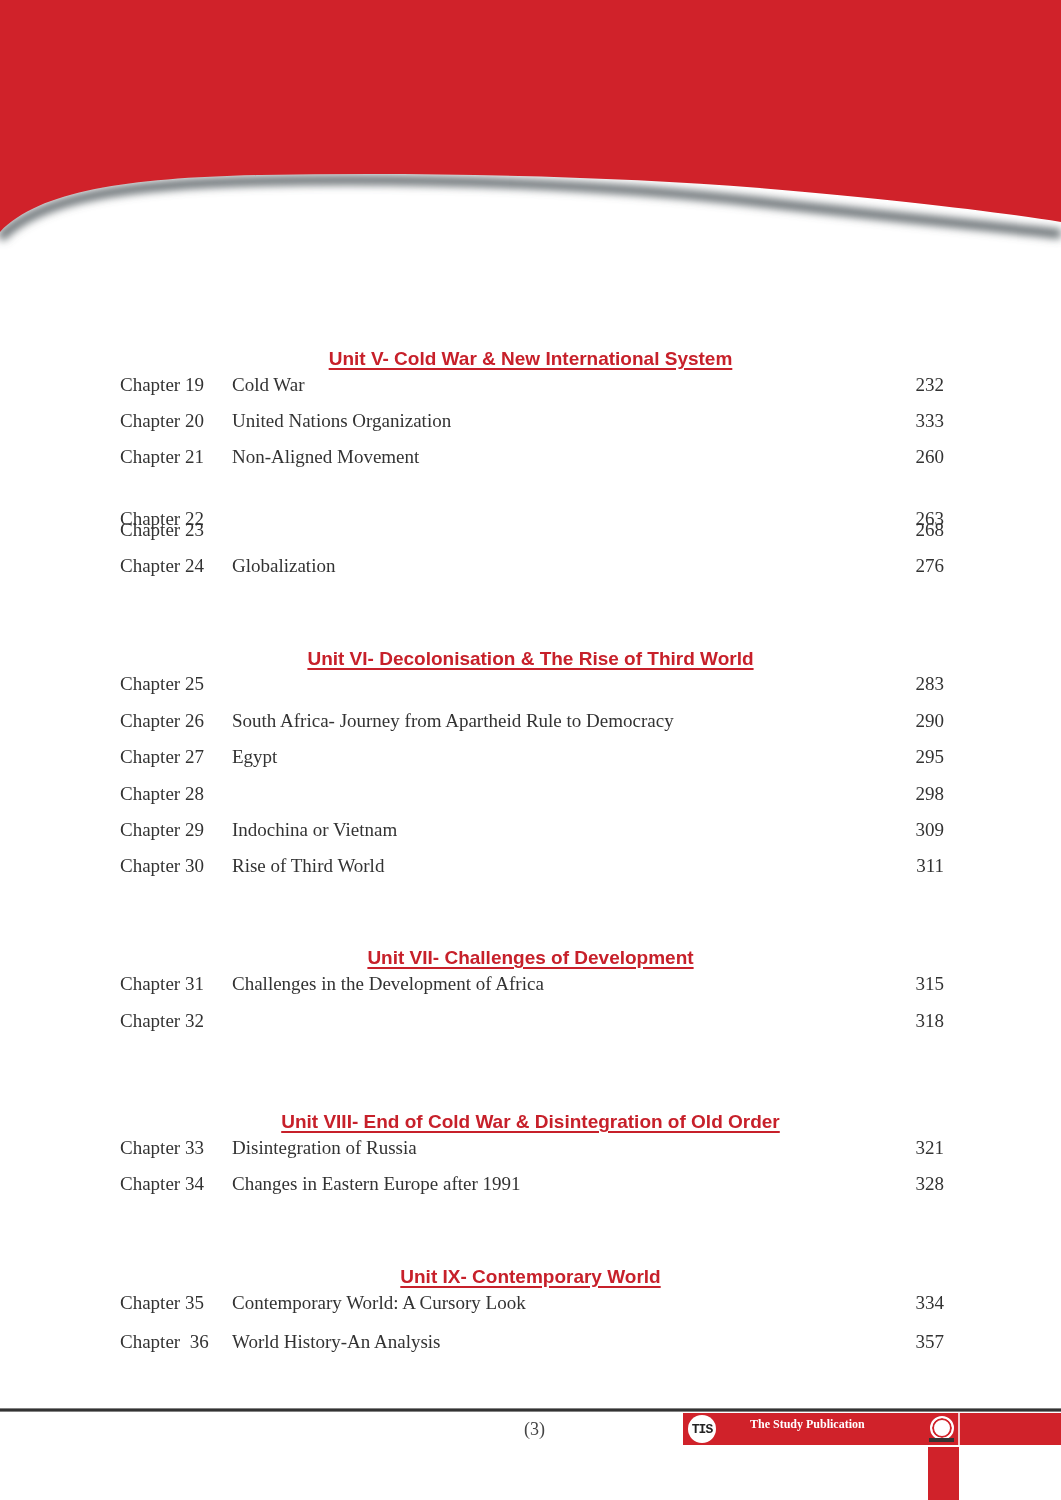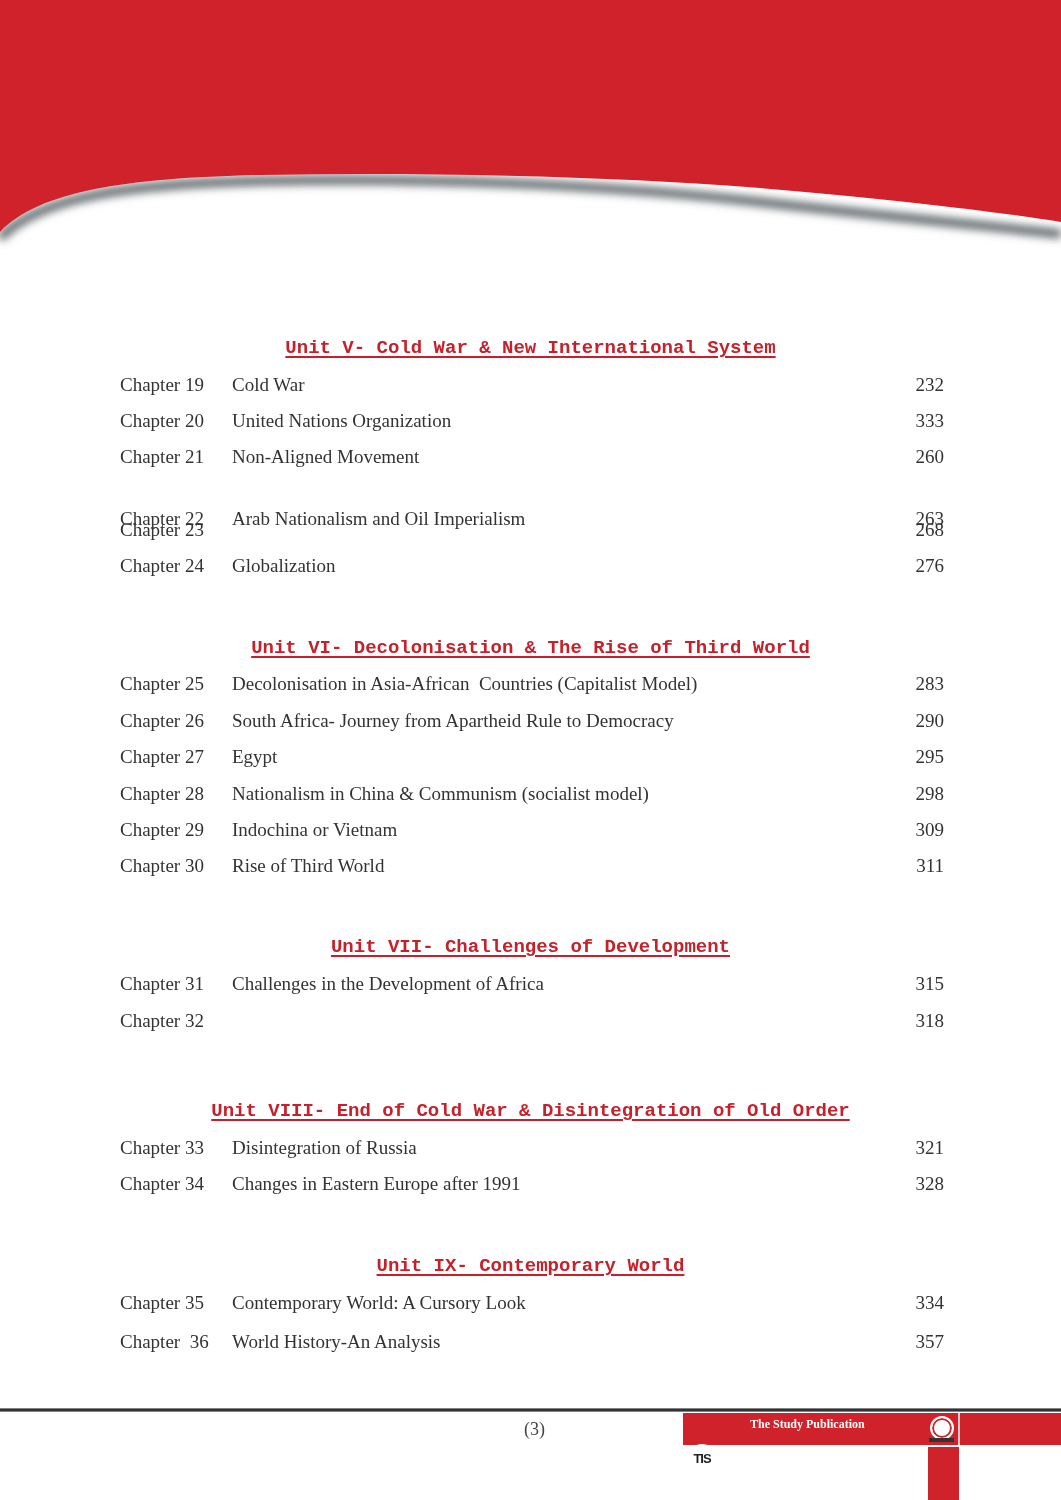--- a/index.html
+++ b/index.html
@@ -5,23 +5,23 @@
   html, body { margin: 0; padding: 0; }
   body {
     width: 1061px; height: 1500px; position: relative; overflow: hidden;
     background: #ffffff;
     font-family: "Liberation Serif", "DejaVu Serif", serif;
   }
   .header-wave { position: absolute; left: 0; top: 0; width: 1061px; height: 260px; }
   .toc { position: absolute; left: 0; top: 0; width: 1061px; }
   .unit-title {
     position: absolute; left: 0; width: 1061px; text-align: center;
-    font-family: Liberation Mono, monospace;
+    font-family: Liberation Sans, sans-serif;
     font-weight: bold; font-size: 19px; color: #c7202a;
-    text-decoration: underline; text-decoration-thickness: 2px; text-underline-offset: 3px;
+    text-decoration: underline; text-decoration-thickness: 2px; text-underline-offset: 3px; margin-top: 11px;
   }
   .row { position: absolute; left: 0; width: 1061px; height: 30px; font-size: 19px; color: #333; }
   .row .ch { position: absolute; left: 120px; top: 0; white-space: pre; }
   .row .title { position: absolute; left: 232px; top: 0; white-space: pre; }
   .row .page { position: absolute; right: 117px; top: 0; text-align: right; }
   .footer-line {
     position: absolute; left: 0; top: 1408px; width: 1061px; height: 4px;
     background: linear-gradient(#bbb 0, #333 30%, #333 70%, #bbb 100%);
   }
   .page-num {
@@ -30,22 +30,22 @@
   }
   .pub-band {
     position: absolute; left: 683px; top: 1413px; width: 378px; height: 32px;
     background: #d0222a;
   }
   .pub-divider { position: absolute; left: 958px; top: 1413px; width: 2px; height: 32px; background: #f3c9cb; }
   .pub-bar { position: absolute; left: 928px; top: 1447px; width: 31px; height: 53px; background: #d0222a; }
   .pub-logo {
     position: absolute; left: 688px; top: 1415px; width: 28px; height: 28px;
     border-radius: 50%; background: #fff; color: #222;
-    font-family: Liberation Sans, sans-serif; font-weight: bold; font-size: 13px;
-    display: flex; align-items: center; justify-content: center; letter-spacing: -1px; margin-top: 29px;
+    font-family: Liberation Mono, monospace; font-weight: bold; font-size: 13px;
+    display: flex; align-items: center; justify-content: center; letter-spacing: -1px;
   }
   .pub-name {
     position: absolute; left: 750px; top: 1417px; color: #fff;
     font-family: "Liberation Serif", serif; font-weight: bold; font-size: 12px;
   }
   .pub-emblem {
     position: absolute; left: 930px; top: 1416px; width: 20px; height: 20px;
     border-radius: 50%; background: #fff; border: 2px solid #fff; box-shadow: inset 0 0 0 2px #d0222a;
   }
   .pub-emblem-ribbon { position: absolute; left: 929px; top: 1438px; width: 25px; height: 4px; background: #333; }
@@ -77,52 +77,49 @@
       <span class="title">United Nations Organization</span>
       <span class="page">333</span>
     </div>
   <div class="row" style="top:446px">
       <span class="ch">Chapter 21</span>
       <span class="title">Non-Aligned Movement</span>
       <span class="page">260</span>
     </div>
   <div class="row" style="top:508px">
       <span class="ch">Chapter 22</span>
-      <span class="title">Arab Nationalism and Oil Imperialism</span>
       <span class="page">263</span>
     </div>
   <div class="row" style="top:519px">
       <span class="ch">Chapter 23</span>
       <span class="page">268</span>
     </div>
   <div class="row" style="top:555px">
       <span class="ch">Chapter 24</span>
       <span class="title">Globalization</span>
       <span class="page">276</span>
     </div>
 
   <div class="unit-title" style="top:637px">Unit VI- Decolonisation &amp; The Rise of Third World</div>
   <div class="row" style="top:673px">
       <span class="ch">Chapter 25</span>
-      <span class="title">Decolonisation in Asia-African  Countries (Capitalist Model)</span>
       <span class="page">283</span>
     </div>
   <div class="row" style="top:710px">
       <span class="ch">Chapter 26</span>
       <span class="title">South Africa- Journey from Apartheid Rule to Democracy</span>
       <span class="page">290</span>
     </div>
   <div class="row" style="top:746px">
       <span class="ch">Chapter 27</span>
       <span class="title">Egypt</span>
       <span class="page">295</span>
     </div>
   <div class="row" style="top:783px">
       <span class="ch">Chapter 28</span>
-      <span class="title">Nationalism in China &amp; Communism (socialist model)</span>
       <span class="page">298</span>
     </div>
   <div class="row" style="top:819px">
       <span class="ch">Chapter 29</span>
       <span class="title">Indochina or Vietnam</span>
       <span class="page">309</span>
     </div>
   <div class="row" style="top:855px">
       <span class="ch">Chapter 30</span>
       <span class="title">Rise of Third World</span>

